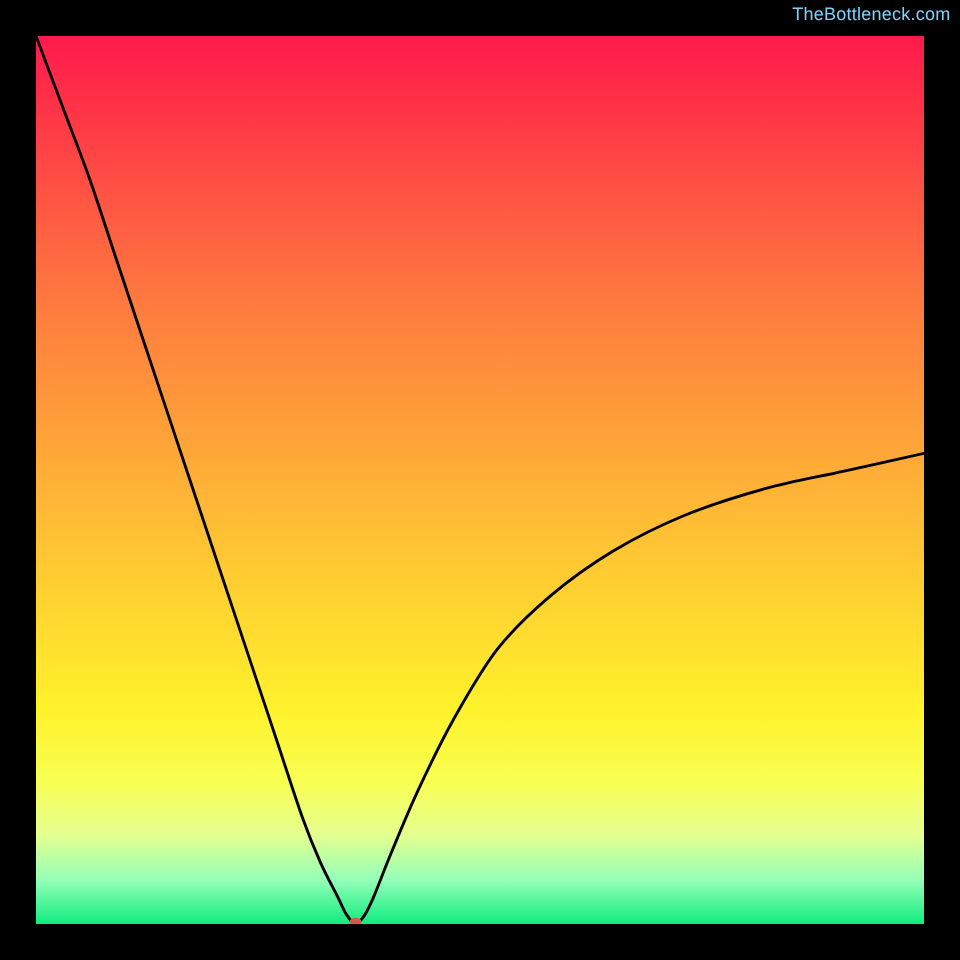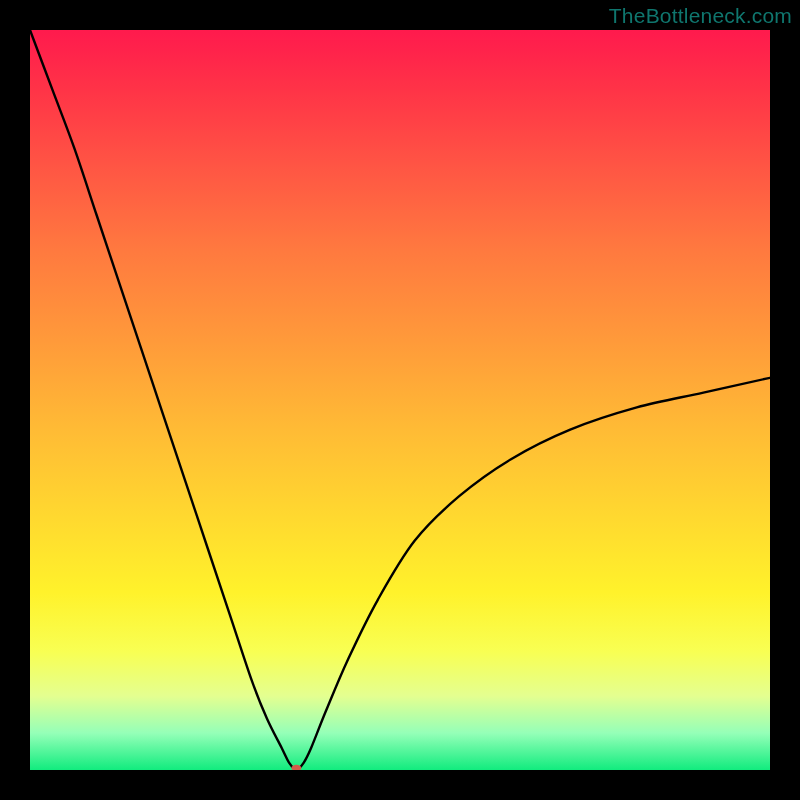--- a/index.html
+++ b/index.html
@@ -43,22 +43,22 @@
     position: absolute;
     left: 0;
     top: 0;
     width: 100%;
     height: 100%;
   }
   .watermark {
     position: absolute;
     top: 4px;
     right: 8px;
-    color: #0f766e;
-    font-size: 21px;
+    color: #7dd3fc;
+    font-size: 15px;
     font-weight: 500;
     letter-spacing: 0.2px;
     user-select: none;
     z-index: 5;
   }
 </style>
 </head>
 <body>
 
 <div class="frame">

